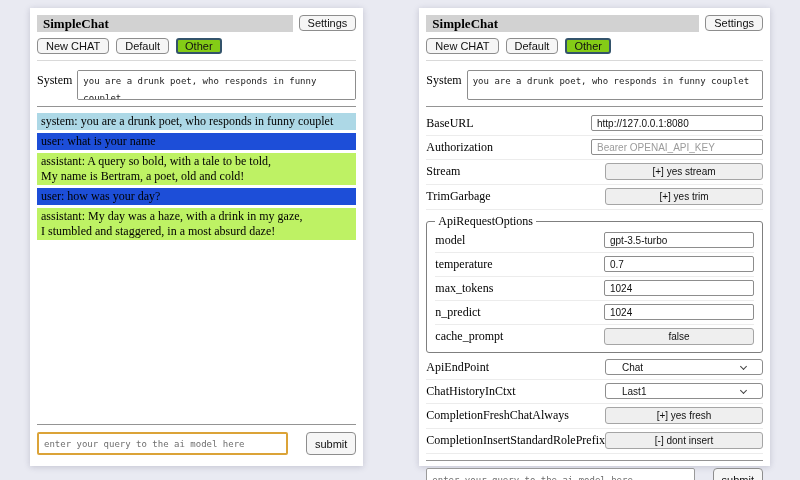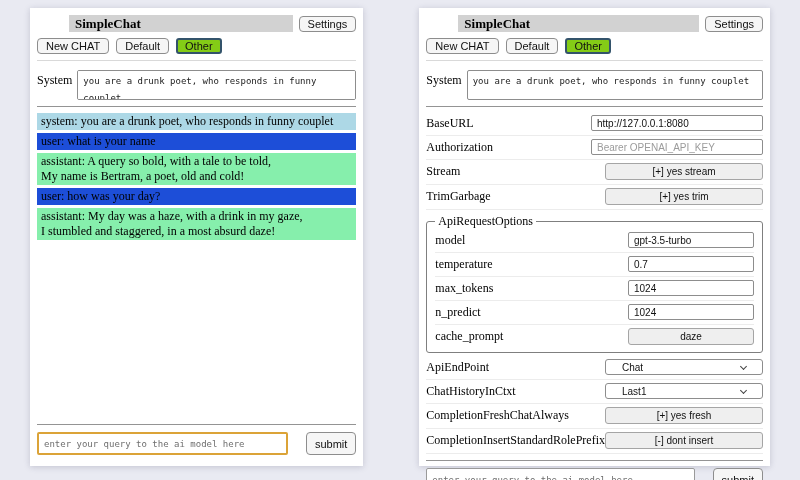--- a/index.html
+++ b/index.html
@@ -8,21 +8,21 @@
     width: 800px; height: 480px; overflow: hidden;
     background: #e9eaf2;
     font-family: "Liberation Sans", sans-serif;
   }
   .page { display: flex; gap: 56px; padding: 8px 30px 14px; height: 100%; }
   .panel {
     flex: 1; background: #ffffff;
     box-shadow: 0 1px 6px rgba(60,60,90,.22);
     padding: 7px 7px 11px; display: flex; flex-direction: column;
   }
-  .header-row { display: flex; gap: 6px; align-items: flex-end; margin-left: 32px; }
+  .header-row { display: flex; gap: 6px; align-items: flex-start; }
   .title-bar {
     flex: 1; background: #d2d2d2; color: #000;
     font: bold 13px/17px "Liberation Serif", serif; padding: 0 6px;
   }
   .btn {
     font: 11px "Liberation Sans", sans-serif; color: #111;
     background: #f6f6f6; border: 1px solid #8d8d8d; border-radius: 4px;
     padding: 1px 8px; cursor: pointer; white-space: nowrap;
   }
   .session-row { display: flex; gap: 7px; margin-top: 6px; }
@@ -37,21 +37,21 @@
     border: 1px solid #8d8d8d; border-radius: 2px; padding: 2px 5px;
   }
   
   .chat-list { margin-top: 1px; }
   .msg {
     font: 12px/1.25 "Liberation Serif", serif; color: #000;
     padding: 1px 4px; margin-bottom: 3px; white-space: pre-line;
   }
   .role-system { background: #add8e6; }
   .role-user { background: #1d4ed8; }
-  .role-assistant { background: #86efac; }
+  .role-assistant { background: #bef264; }
   .spacer { flex: 1; }
   
   .query-row { display: flex; gap: 18px; align-items: stretch; margin-top: 2px; }
   .query {
     flex: 1; font: 9px "DejaVu Sans Mono", monospace; color: #333;
     border: 1px solid #9a9a9a; border-radius: 2px; padding: 3px 5px; height: 23px;
   }
   .query.focused { border: 2px solid #dba338; }
   .query::placeholder { color: #6e6e6e; }
   .submit { height: 23px; }
@@ -76,21 +76,21 @@
     align-items: center; background: #fff; border: 1px solid #8d8d8d;
     border-radius: 3px; font: 10px "Liberation Sans", sans-serif; color: #111;
     padding: 0 16px; cursor: pointer;
   }
   .chev {
     width: 5px; height: 5px; border-right: 1.3px solid #444;
     border-bottom: 1.3px solid #444; transform: rotate(45deg); margin-top: -2px;
   }
   .fs { border: 1px solid #7f7f7f; border-radius: 3px; margin: 4px 0 3px; padding: 0 8px 3px; }
   .fs legend { font: 12px "Liberation Serif", serif; padding: 0 3px; }
-  .fs .sinput, .fs .sbtn { width: 126px; }
+  .fs .sinput, .fs .sbtn { width: 150px; }
 </style>
 </head>
 <body>
 
 <div class="page">
 
   <section class="panel">
     <div class="header-row">
       <div class="title-bar">SimpleChat</div>
       <button class="btn">Settings</button>
@@ -170,21 +170,21 @@
       <div class="srow">
         <span class="slabel">max_tokens</span>
         <input class="sinput" value="1024" style="">
       </div>
       <div class="srow">
         <span class="slabel">n_predict</span>
         <input class="sinput" value="1024" style="">
       </div>
       <div class="srow" style="border-bottom:none;">
         <span class="slabel">cache_prompt</span>
-        <button class="sbtn">daze</button>
+        <button class="sbtn">false</button>
       </div>
     </fieldset>
 
     <div class="srow">
       <span class="slabel">ApiEndPoint</span>
       <div class="sselect">
         <span>Chat</span>
         <span class="chev"></span>
       </div>
     </div>

